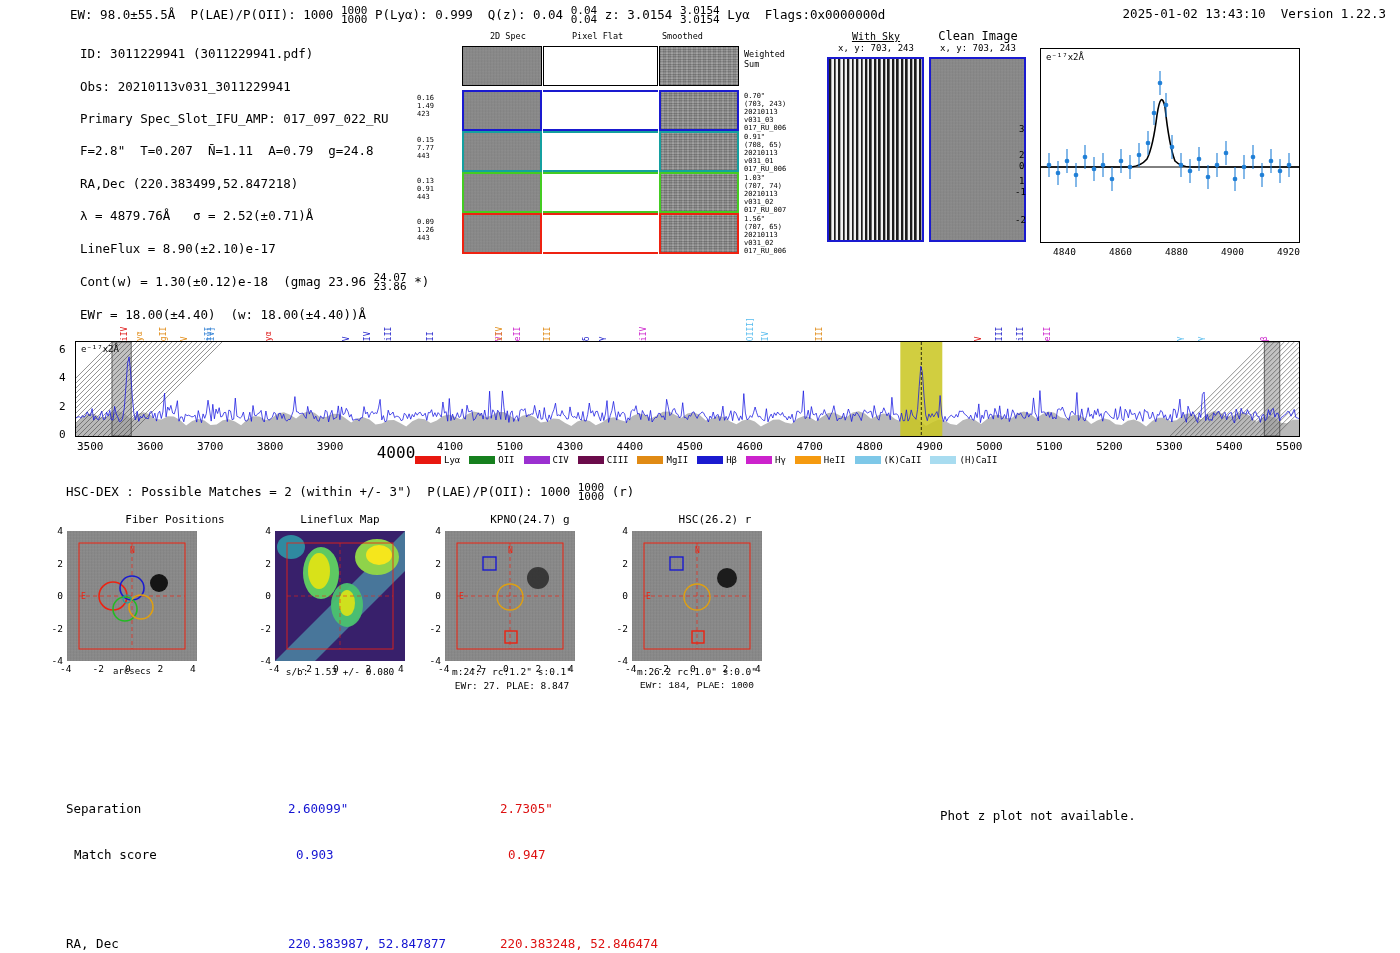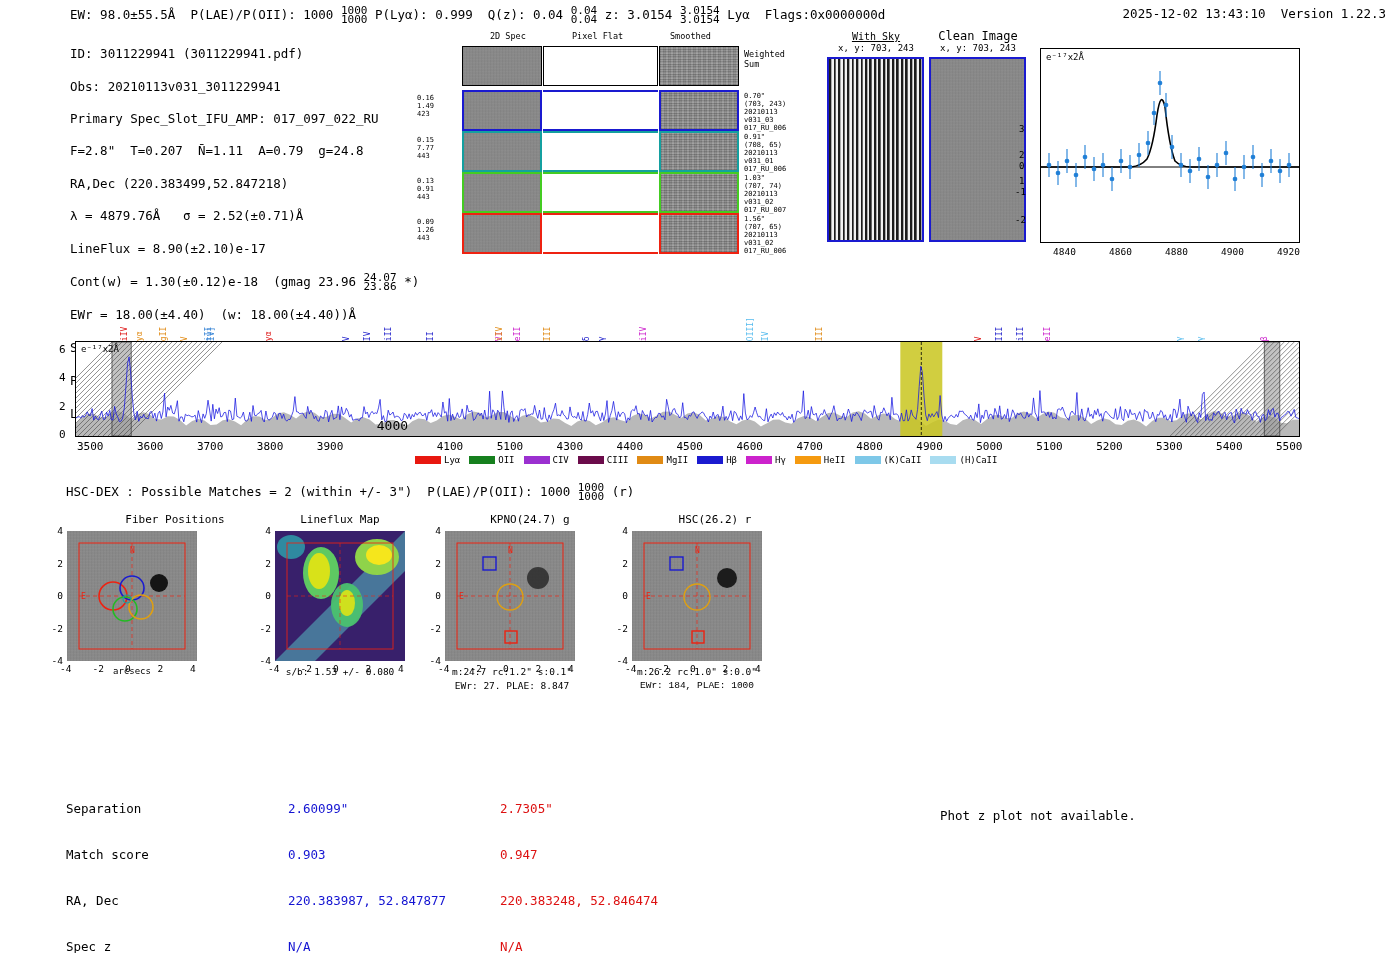--- a/index.html
+++ b/index.html
@@ -1,21 +1,21 @@
 <!DOCTYPE html>
 <html><head>
 <meta charset="utf-8">
 <style>
   html,body{margin:0;padding:0;background:#ffffff;}
   body{width:1400px;height:953px;position:relative;font-family:"DejaVu Sans Mono","Liberation Mono",monospace;color:#000;}
   .mono{font-family:"DejaVu Sans Mono","Liberation Mono",monospace;}
   .abs{position:absolute;}
   #topline{top:6px;left:70px;font-size:12.5px;white-space:pre;}
   #datestamp{top:6px;right:14px;font-size:12.5px;white-space:pre;}
-  #infoblock{top:30px;left:70px;font-size:12.5px;line-height:16.2px;white-space:pre;}
+  #infoblock{top:30px;left:80px;font-size:12.5px;line-height:16.2px;white-space:pre;}
   .frac{display:inline-block;vertical-align:middle;font-size:11px;line-height:9px;text-align:right;}
   .frac span{display:block;}
   
   .panelbox{position:absolute;box-sizing:border-box;}
   .noise{background-color:#8a8a8a;
     background-image:
       repeating-linear-gradient(0deg, rgba(0,0,0,.20) 0px, rgba(255,255,255,.20) 1px, rgba(0,0,0,.16) 2px, rgba(255,255,255,.14) 3px),
       repeating-linear-gradient(90deg, rgba(0,0,0,.22) 0px, rgba(255,255,255,.18) 1px, rgba(0,0,0,.14) 2px, rgba(255,255,255,.20) 3px);
   }
   .noise2{background-color:#909090;
@@ -40,41 +40,41 @@
   .blue{color:#1414d2;}
   .red{color:#dd1111;}
   #photoznote{position:absolute;left:940px;top:808px;font-size:12.5px;}
   #hscdex{position:absolute;left:66px;top:483px;font-size:12.5px;white-space:pre;}
 </style>
 </head>
 <body>
 
 <div class="abs mono" id="topline"><span>EW: 98.0±55.5Å  P(LAE)/P(OII): 1000 </span><span class="frac"><span>1000</span><span>1000</span></span><span> P(Lyα): 0.999  Q(z): 0.04 </span><span class="frac"><span>0.04</span><span>0.04</span></span><span> z: 3.0154 </span><span class="frac"><span>3.0154</span><span>3.0154</span></span><span> Lyα  Flags:0x0000000d</span></div>
 
-<div class="abs mono" id="datestamp"><span>2025-12-02 13:43:10</span>  <span>Version 1.22.3</span></div>
+<div class="abs mono" id="datestamp"><span>2025-01-02 13:43:10</span>  <span>Version 1.22.3</span></div>
 
 <div class="abs mono" id="infoblock">
 <div>ID: 3011229941 (3011229941.pdf)</div>
 <div>Obs: 20210113v031_3011229941</div>
 <div>Primary Spec_Slot_IFU_AMP: 017_097_022_RU</div>
 <div>F=2.8"  T=0.207  N̄=1.11  A=0.79  g=24.8</div>
 <div>RA,Dec (220.383499,52.847218)</div>
 <div>λ = 4879.76Å   σ = 2.52(±0.71)Å</div>
 <div>LineFlux = 8.90(±2.10)e-17</div>
 <div><span>Cont(w) = 1.30(±0.12)e-18  (gmag 23.96 </span><span class="frac"><span>24.07</span><span>23.86</span></span><span> *)</span></div>
 <div>EWr = 18.00(±4.40)  (w: 18.00(±4.40))Å</div>
 <div>S/N = 4.9(±0.4)  χ² = 1.0(±0.2)</div>
 <div><span>P(LAE)/P(OII): 1.59 </span><span class="frac"><span>2.851</span><span>0.999</span></span></div>
 <div>LyA z = 3.0140  OII z = 0.3090</div>
 </div>
 
 <div class="abs" style="left:462px;top:32px;width:290px;height:14px;">
   <div class="abs smallcap" style="left:28px;top:0;">2D Spec</div>
   <div class="abs smallcap" style="left:110px;top:0;">Pixel Flat</div>
-  <div class="abs smallcap" style="left:208px;top:0;">Smoothed</div>
+  <div class="abs smallcap" style="left:200px;top:0;">Smoothed</div>
 </div>
 
 <div class="panelbox noise" style="left:462px;top:46px;width:80px;height:40px;border:1px solid #000;"></div>
 <div class="panelbox" style="left:543px;top:46px;width:115px;height:40px;background:#fff;border:1px solid #000;"></div>
 <div class="panelbox noise2" style="left:659px;top:46px;width:80px;height:40px;border:1px solid #000;"></div>
 <div class="abs smallcap" style="left:744px;top:50px;">Weighted
 Sum</div>
 
 <div class="panelbox noise" style="left:462px;top:90px;width:80px;height:41px;border:2px solid #1a1ad0;"></div>
 <div class="panelbox" style="left:543px;top:90px;width:115px;height:41px;background:#fff;border-top:2px solid #1a1ad0;border-bottom:2px solid #1a1ad0;"></div>
@@ -311,21 +311,21 @@
     <div style="position:absolute;left:59px;top:399.5151515151515px;font-size:11px;">2</div>
     <div style="position:absolute;left:59px;top:371.030303030303px;font-size:11px;">4</div>
     <div style="position:absolute;left:59px;top:342.5454545454545px;font-size:11px;">6</div>
   </div>
 <div class="abs" id="specxticks">
     <div style="position:absolute;left:76.98529411764706px;top:440px;font-size:11px;">3500</div>
     <div style="position:absolute;left:136.93627450980392px;top:440px;font-size:11px;">3600</div>
     <div style="position:absolute;left:196.88725490196077px;top:440px;font-size:11px;">3700</div>
     <div style="position:absolute;left:256.8382352941177px;top:440px;font-size:11px;">3800</div>
     <div style="position:absolute;left:316.78921568627453px;top:440px;font-size:11px;">3900</div>
-    <div style="position:absolute;left:376.7401960784314px;top:418px;font-size:13px;">4000</div>
+    <div style="position:absolute;left:376.7401960784314px;top:443px;font-size:16px;">4000</div>
     <div style="position:absolute;left:436.69117647058823px;top:440px;font-size:11px;">4100</div>
     <div style="position:absolute;left:496.6421568627451px;top:440px;font-size:11px;">5100</div>
     <div style="position:absolute;left:556.5931372549019px;top:440px;font-size:11px;">4300</div>
     <div style="position:absolute;left:616.5441176470588px;top:440px;font-size:11px;">4400</div>
     <div style="position:absolute;left:676.4950980392157px;top:440px;font-size:11px;">4500</div>
     <div style="position:absolute;left:736.4460784313726px;top:440px;font-size:11px;">4600</div>
     <div style="position:absolute;left:796.3970588235294px;top:440px;font-size:11px;">4700</div>
     <div style="position:absolute;left:856.3480392156863px;top:440px;font-size:11px;">4800</div>
     <div style="position:absolute;left:916.2990196078431px;top:440px;font-size:11px;">4900</div>
     <div style="position:absolute;left:976.25px;top:440px;font-size:11px;">5000</div>
@@ -498,22 +498,22 @@
     <div style="position:absolute;left:755px;top:663px;font-size:9.5px;">4</div>
     <div style="position:absolute;left:612px;top:525px;font-size:9.5px;text-align:right;width:16px;">4</div>
     <div style="position:absolute;left:612px;top:557.5px;font-size:9.5px;text-align:right;width:16px;">2</div>
     <div style="position:absolute;left:612px;top:590px;font-size:9.5px;text-align:right;width:16px;">0</div>
     <div style="position:absolute;left:612px;top:622.5px;font-size:9.5px;text-align:right;width:16px;">-2</div>
     <div style="position:absolute;left:612px;top:655px;font-size:9.5px;text-align:right;width:16px;">-4</div>
   </div>
 
 <div class="abs mono" id="tbl">
   <div><span style="display:inline-block;width:222px;">Separation</span><span class="blue" style="display:inline-block;width:212px;">2.60099"</span><span class="red">2.7305"</span></div>
-  <div><span style="display:inline-block;width:222px;">Match score</span><span class="blue" style="display:inline-block;width:212px;">0.903</span><span class="red">0.947</span></div>
-  <div><span style="display:inline-block;width:222px;">RA, Dec</span><span class="blue" style="display:inline-block;width:212px;">220.383987, 52.847877</span><span class="red">220.383248, 52.846474</span></div>
+  <div><span style="display:inline-block;width:222px;margin-left:8px;">Match score</span><span class="blue" style="display:inline-block;width:212px;">0.903</span><span class="red">0.947</span></div>
+  <div><span style="display:inline-block;width:222px;">RA, Dec</span><span class="blue" style="display:inline-block;width:212px;margin-top:43px;">220.383987, 52.847877</span><span class="red">220.383248, 52.846474</span></div>
   <div><span style="display:inline-block;width:222px;">Spec z</span><span class="blue" style="display:inline-block;width:212px;">N/A</span><span class="red">N/A</span></div>
   
   
   
   
 </div>
 
 <div class="abs mono" id="photoznote">Phot z plot not available.</div>
 
 </body></html>

